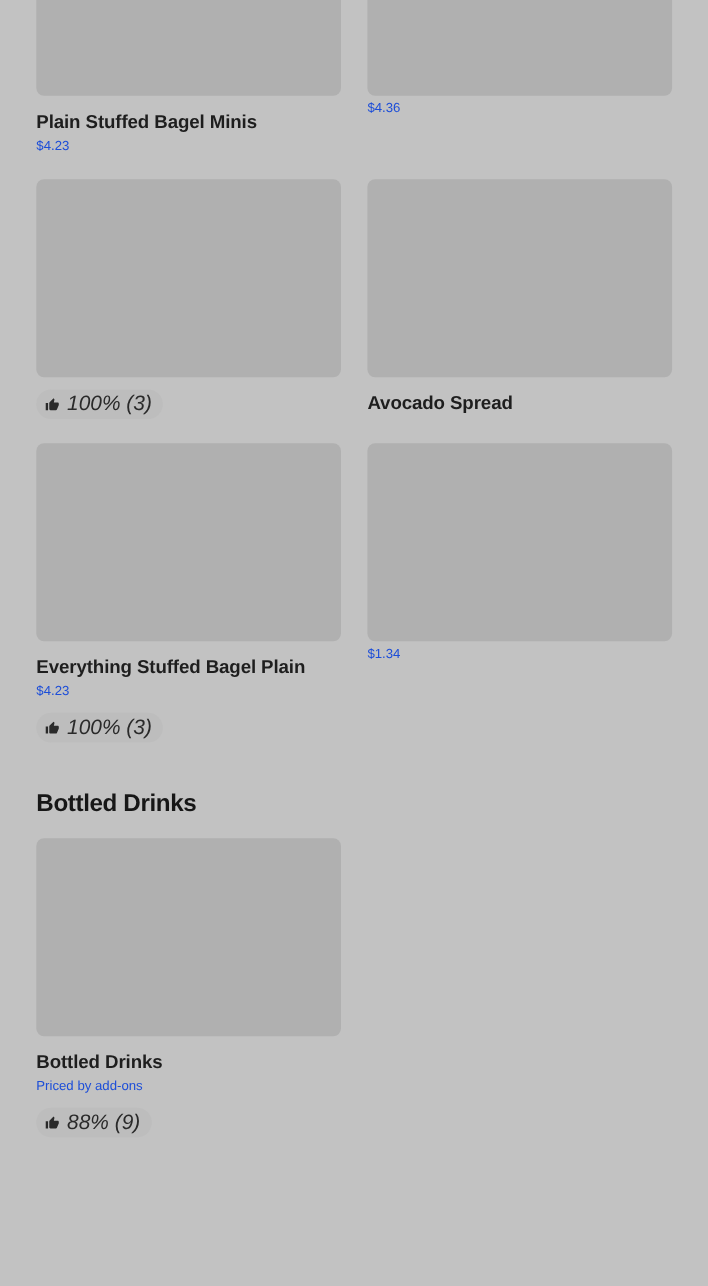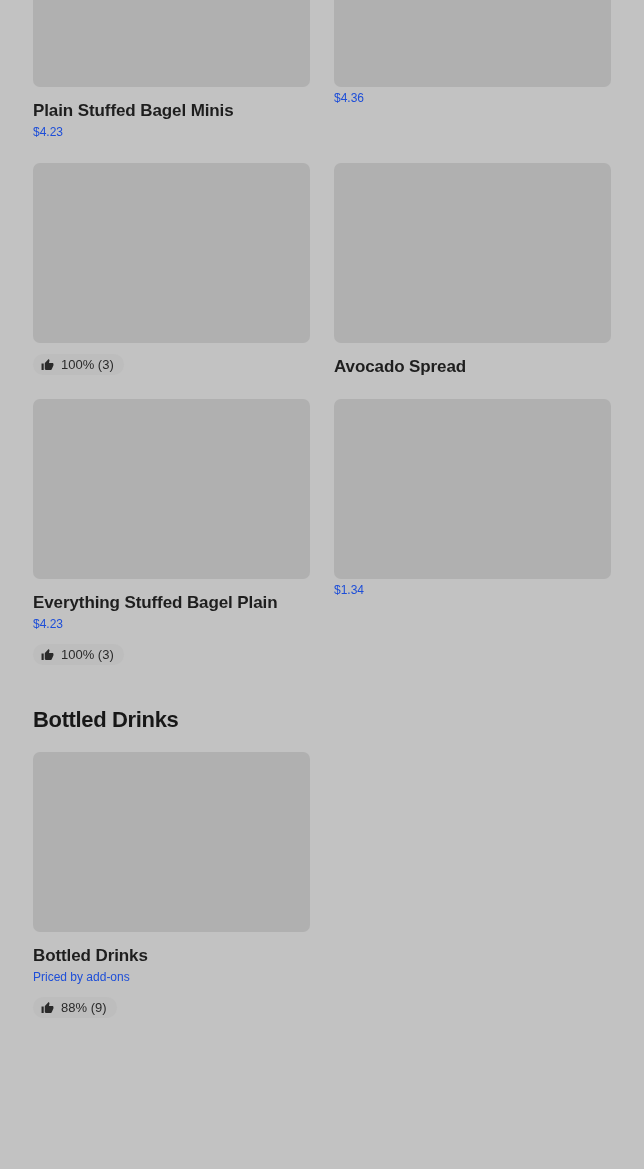--- a/index.html
+++ b/index.html
@@ -65,23 +65,24 @@
   }
 
   .rating-badge {
     display: inline-flex;
     align-items: center;
     gap: 7px;
     margin-top: 11px;
     padding: 4px 10px 4px 8px;
     border-radius: 14px;
     background: #bdbdbd;
-    font-size: 13px;
+    font-size: 19px;
     color: #2a2a2a;
     line-height: 1;
+    font-style: italic;
   }
 
   .rating-badge .thumb-icon {
     width: 13px;
     height: 13px;
     display: block;
     flex: 0 0 auto;
   }
   .rating-badge .thumb-icon svg { display:block; width:100%; height:100%; }
 

